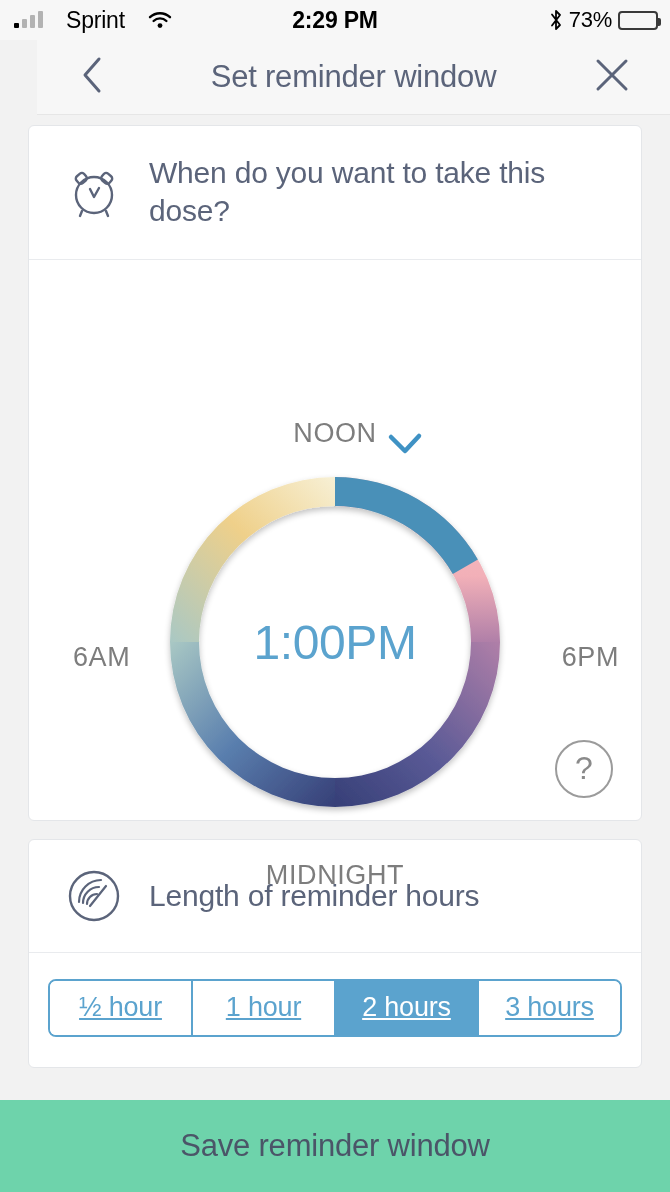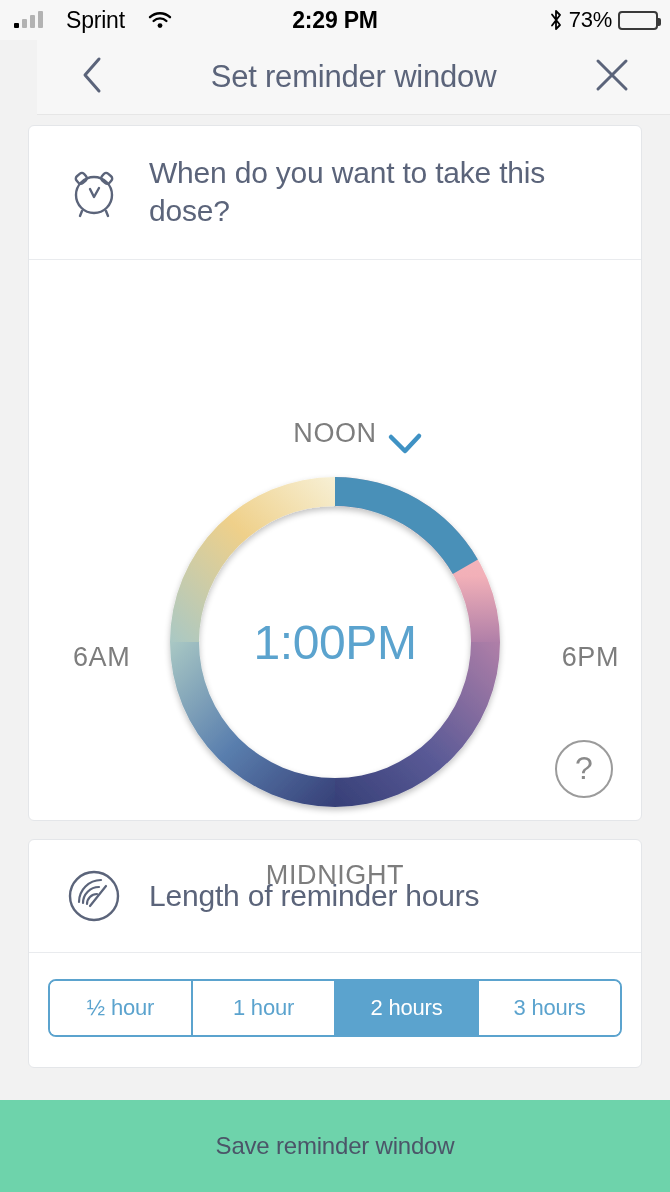--- a/index.html
+++ b/index.html
@@ -118,33 +118,33 @@
   .segmented {
     display: flex;
     border: 2px solid #5ba3ce;
     border-radius: 8px;
     overflow: hidden;
     height: 58px;
   }
   .seg {
     flex: 1 1 0;
     display: flex; align-items: center; justify-content: center;
-    font-size: 22px; color: #5ba3ce;
+    font-size: 27px; color: #5ba3ce;
     border-right: 2px solid #5ba3ce;
-    background: #fff; cursor: pointer; letter-spacing: -0.2px;
+    background: #fff; cursor: pointer; letter-spacing: -0.2px; text-decoration: underline;
   }
   .seg:last-child { border-right: none; }
   .seg.active { background: #5ba3ce; color: #fff; }
 
   
   .save-btn {
     position: absolute; left: 0; right: 0; bottom: 0;
     height: 92px; background: #6ed3ab;
     display: flex; align-items: center; justify-content: center;
-    font-size: 24px; color: #4b5568; cursor: pointer; letter-spacing: -0.2px;
+    font-size: 31px; color: #4b5568; cursor: pointer; letter-spacing: -0.2px;
   }
   .spacer { height: 18px; }
 </style>
 </head>
 <body>
 
 <div class="phone">
 
   <div class="statusbar">
     <div class="sb-left">

